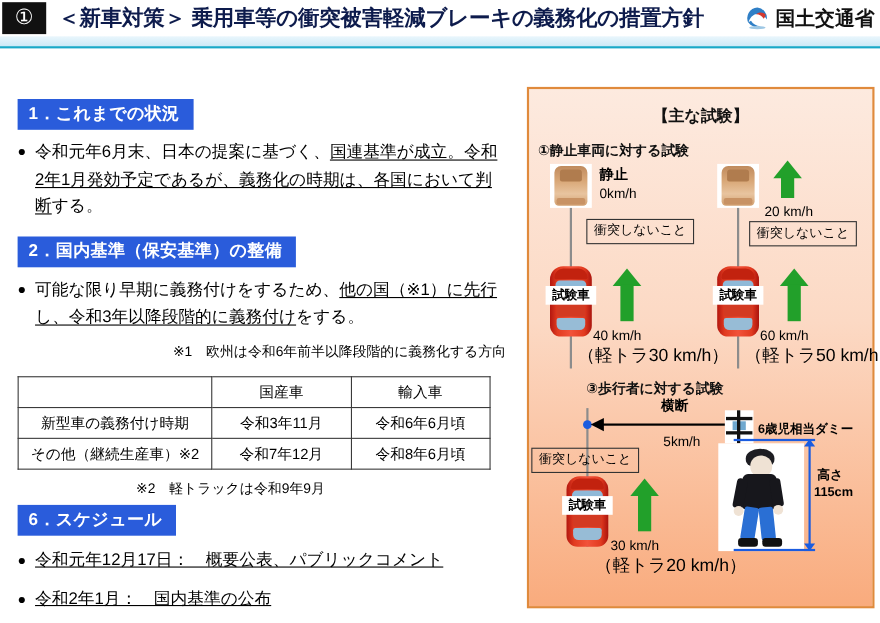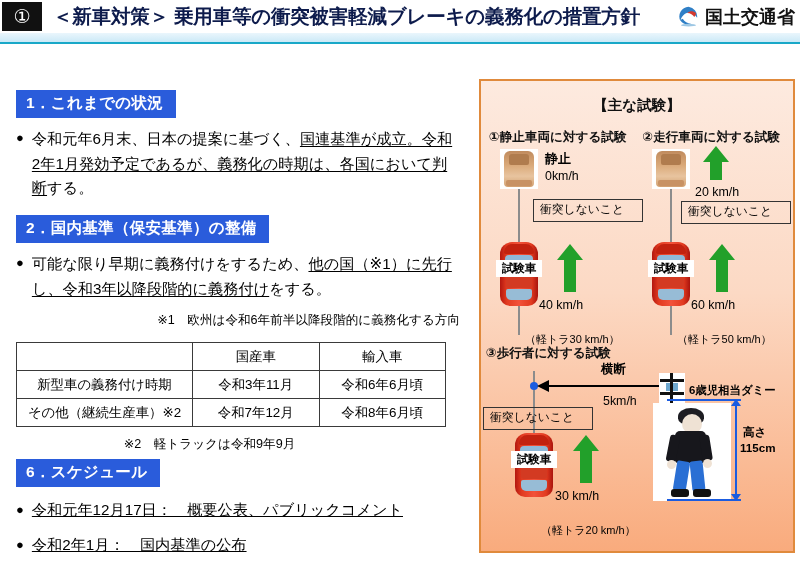--- a/index.html
+++ b/index.html
@@ -70,21 +70,21 @@
   .sched-text { font-size:15.2px; line-height:1.5;text-decoration:underline; }
 
   
   #right-panel {
     position:absolute; left:479px; top:79px; width:316px; height:474px;
     border:2px solid #e08a3c;
     background:linear-gradient(180deg,#fdeadf 0%,#fcd9c4 45%,#f9ab7d 100%);
   }
   #panel-title { text-align:center; font-size:14.5px; font-weight:bold; color:#111; margin-top:15px; }
   #test-head-row { display:flex; margin-top:14px; padding:0 6px; }
-  .test-head { font-size:12.6px; font-weight:bold; color:#111; white-space:nowrap; }
+  .test-head { font-size:12.6px; font-weight:bold; color:#111; white-space:nowrap;margin-left:47px; }
   .test-head.t1 { margin-left:2px; }
   .test-head.t2 { margin-left:16px; }
 
   .scene { position:absolute; }
   .lane { position:absolute; width:2px; background:#8c8c8c; }
 
   
   .car-target { position:absolute; width:38px; height:40px; background:#ffffff; }
   .car-target .body {
     position:absolute; left:4px; top:2px; width:30px; height:36px;
@@ -130,25 +130,25 @@
   
   .garrow { position:absolute; width:26px; }
   .garrow .stem { position:absolute; left:7px; bottom:0; width:12px; background:#22a02a; }
   .garrow .head {
     position:absolute; left:0; top:0; width:0; height:0;
     border-left:13px solid transparent; border-right:13px solid transparent;
     border-bottom:16px solid #22a02a;
   }
 
   .speed-lbl { position:absolute; font-size:12.4px; color:#000; white-space:nowrap; line-height:1.3; }
-  .speed-sub { font-size:11px;margin-top:18px; }
+  .speed-sub { font-size:16px; }
 
   .nocollide {
     position:absolute; border:1.3px solid #333; background:transparent;
-    font-size:11.8px; color:#000; padding:2px 18px 3px 6px; white-space:nowrap;
+    font-size:11.8px; color:#000; padding:2px 6px 3px 6px; white-space:nowrap;
   }
   .plain-lbl { position:absolute; font-size:12.4px; color:#000; white-space:nowrap; font-weight:bold; }
 
   
   .cross-arrow { position:absolute; height:12px; }
   .cross-arrow .bar { position:absolute; right:0; top:5px; height:2.4px; background:#000; }
   .cross-arrow .tip {
     position:absolute; left:0; top:0; width:0; height:0;
     border-top:6px solid transparent; border-bottom:6px solid transparent;
     border-right:12px solid #000;
@@ -245,21 +245,20 @@
     <span class="sched-text">令和2年1月：　国内基準の公布</span>
   </div>
 </div>
 
 <div id="right-panel">
 
   <div id="panel-title">【主な試験】</div>
 
   <div id="test-head-row">
     <div class="test-head t1">①静止車両に対する試験</div>
-    <div class="test-head t2">②走行車両に対する試験</div>
   </div>
 
   <div class="scene" style="left:0;top:60px;width:152px;height:200px;">
     <div class="lane" style="left:37px;top:46px;height:148px;"></div>
     <div class="car-target" style="left:19px;top:8px;">
       <div class="body"></div>
       <div class="win"></div>
       <div class="bumper"></div>
     </div>
     <div class="speed-lbl" style="left:64px;top:10px;font-weight:bold;font-size:13px;">静止</div>

